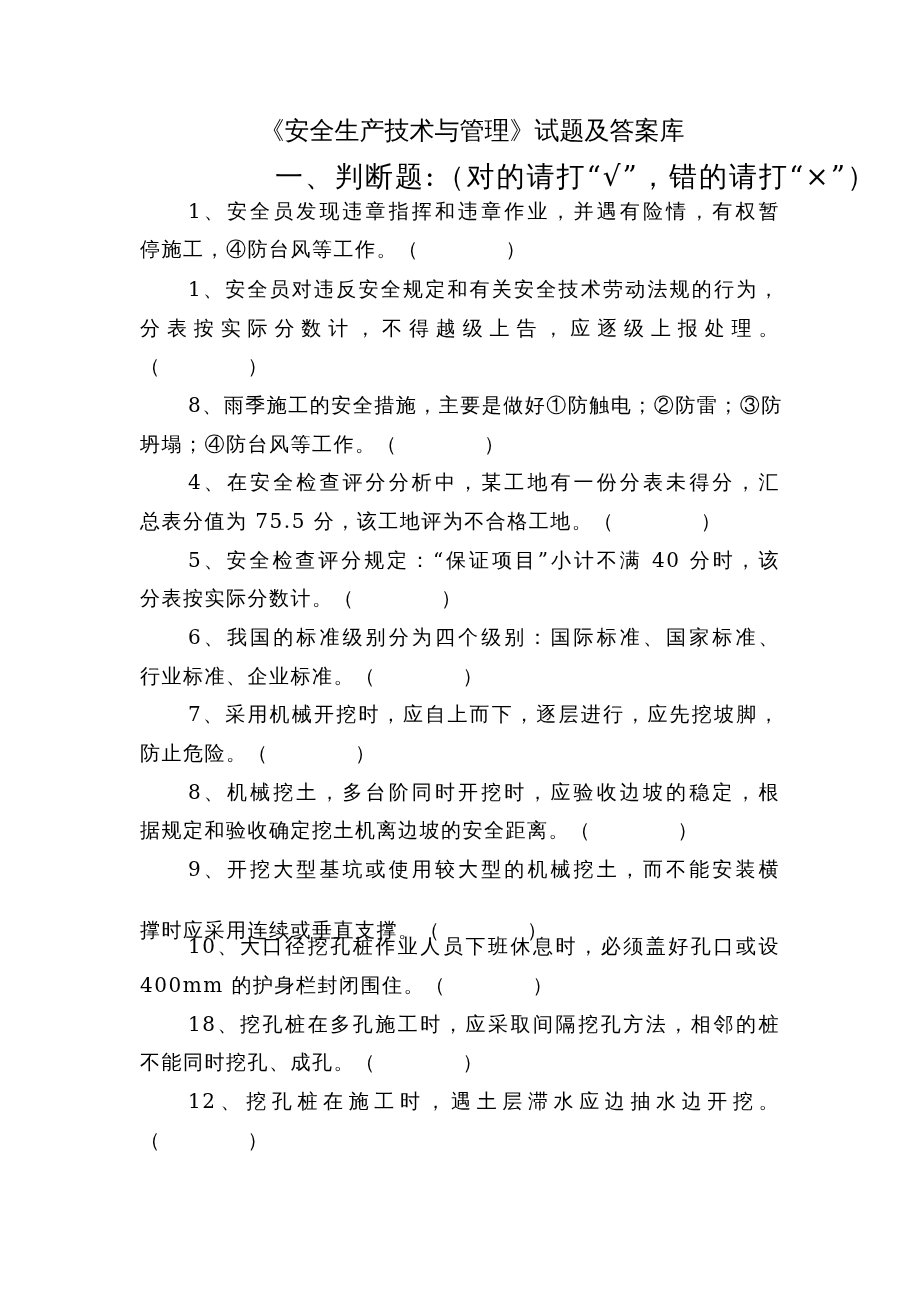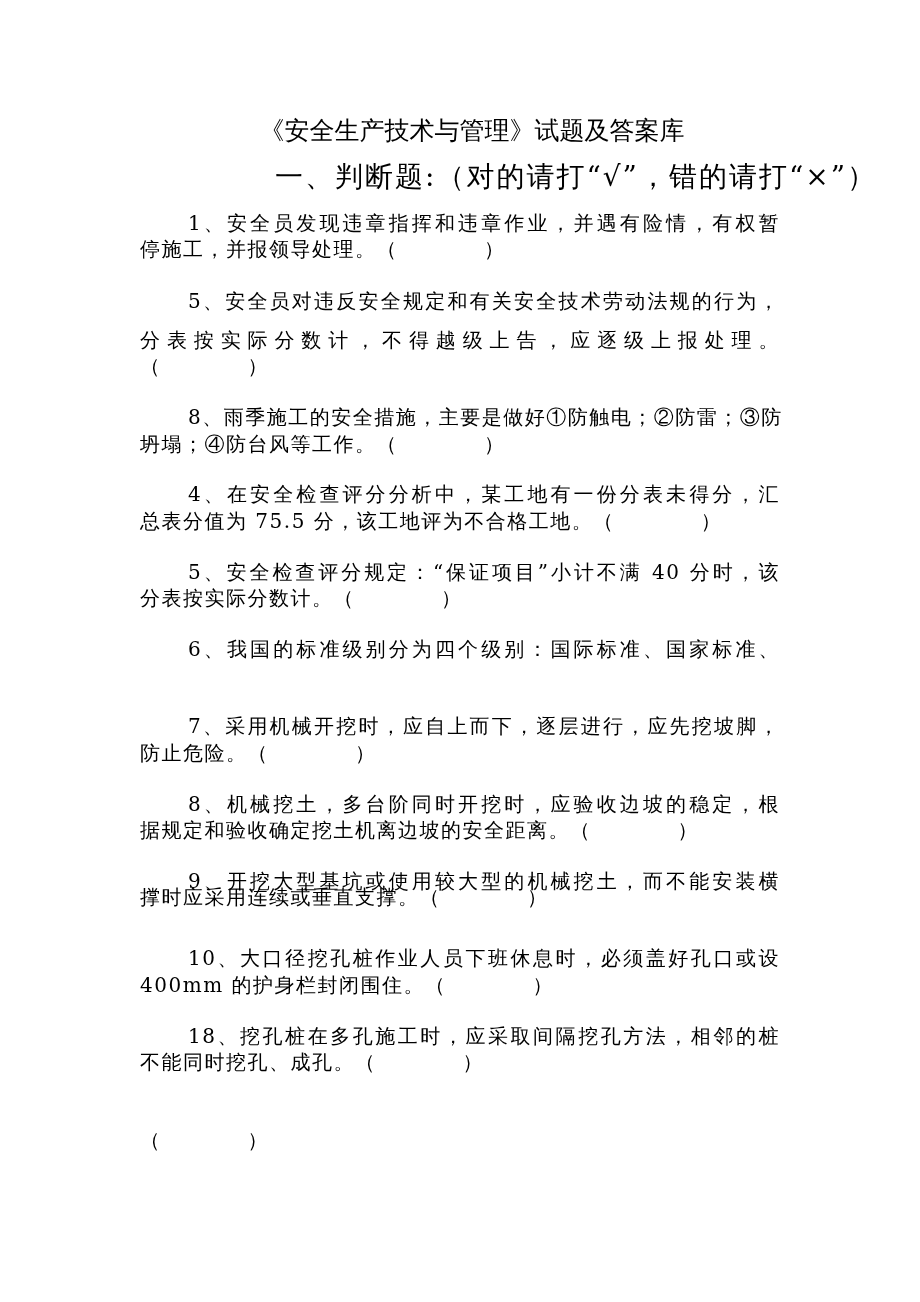--- a/index.html
+++ b/index.html
@@ -4,56 +4,58 @@
 <style>
   html, body { margin: 0; padding: 0; background: #ffffff; }
   body { width: 920px; height: 1302px; position: relative; overflow: hidden;
          font-family: "DejaVu Serif", "Liberation Serif", serif; color: #000; }
   .page { position: absolute; left: 0; top: 0; width: 920px; height: 1302px; background: #fff; }
   .title { position: absolute; left: 0; width: 920px; top: 114px; text-align: center;
            font-family: "DejaVu Sans", "Liberation Sans", sans-serif; font-size: 25px; padding-left: 24px; box-sizing: border-box; }
   .subtitle { position: absolute; left: 266px; top: 158px; font-size: 28px; letter-spacing: 2px; white-space: nowrap; margin-left: 9px; }
   .line { position: absolute; left: 140px; width: 640px; font-size: 20px; white-space: nowrap; letter-spacing: 1.5px; }
   .line.first { left: 188px; width: 592px; }
-  .justify { text-align: justify; text-align-last: justify; margin-top: 12px; }
+  .justify { text-align: justify; text-align-last: justify; }
 </style>
 </head>
 <body>
 
 <div class="page">
   <div class="title">《安全生产技术与管理》试题及答案库</div>
   <div class="subtitle">一、判断题:（对的请打“√”，错的请打“×”）</div>
 
   <div class="line first justify" style="top:198px">1、安全员发现违章指挥和违章作业，并遇有险情，有权暂</div>
-  <div class="line" style="top:236px">停施工，并报领导处理。（　　　　）</div>
+  <div class="line" style="top:236px">停施工，④防台风等工作。（　　　　）</div>
 
-  <div class="line first justify" style="top:276px">5、安全员对违反安全规定和有关安全技术劳动法规的行为，</div>
+  <div class="line first justify" style="top:276px">1、安全员对违反安全规定和有关安全技术劳动法规的行为，</div>
   <div class="line justify" style="top:315px">分表按实际分数计，不得越级上告，应逐级上报处理。</div>
   <div class="line" style="top:353px">（　　　　）</div>
 
   <div class="line first justify" style="top:392px">8、雨季施工的安全措施，主要是做好①防触电；②防雷；③防</div>
   <div class="line" style="top:431px">坍塌；④防台风等工作。（　　　　）</div>
 
   <div class="line first justify" style="top:469px">4、在安全检查评分分析中，某工地有一份分表未得分，汇</div>
   <div class="line" style="top:508px">总表分值为 75.5 分，该工地评为不合格工地。（　　　　）</div>
 
   <div class="line first justify" style="top:547px">5、安全检查评分规定：“保证项目”小计不满 40 分时，该</div>
   <div class="line" style="top:585px">分表按实际分数计。（　　　　）</div>
 
   <div class="line first justify" style="top:624px">6、我国的标准级别分为四个级别：国际标准、国家标准、</div>
+  <div class="line" style="top:663px">行业标准、企业标准。（　　　　）</div>
 
   <div class="line first justify" style="top:701px">7、采用机械开挖时，应自上而下，逐层进行，应先挖坡脚，</div>
   <div class="line" style="top:740px">防止危险。（　　　　）</div>
 
   <div class="line first justify" style="top:779px">8、机械挖土，多台阶同时开挖时，应验收边坡的稳定，根</div>
   <div class="line" style="top:817px">据规定和验收确定挖土机离边坡的安全距离。（　　　　）</div>
 
   <div class="line first justify" style="top:856px">9、开挖大型基坑或使用较大型的机械挖土，而不能安装横</div>
-  <div class="line" style="top:884px">撑时应采用连续或垂直支撑。（　　　　）</div>
+  <div class="line" style="top:917px">撑时应采用连续或垂直支撑。（　　　　）</div>
 
   <div class="line first justify" style="top:933px">10、大口径挖孔桩作业人员下班休息时，必须盖好孔口或设</div>
   <div class="line" style="top:972px">400mm 的护身栏封闭围住。（　　　　）</div>
 
   <div class="line first justify" style="top:1011px">18、挖孔桩在多孔施工时，应采取间隔挖孔方法，相邻的桩</div>
   <div class="line" style="top:1049px">不能同时挖孔、成孔。（　　　　）</div>
 
+  <div class="line first justify" style="top:1088px">12、挖孔桩在施工时，遇土层滞水应边抽水边开挖。</div>
   <div class="line" style="top:1127px">（　　　　）</div>
 </div>
 
 </body></html>

